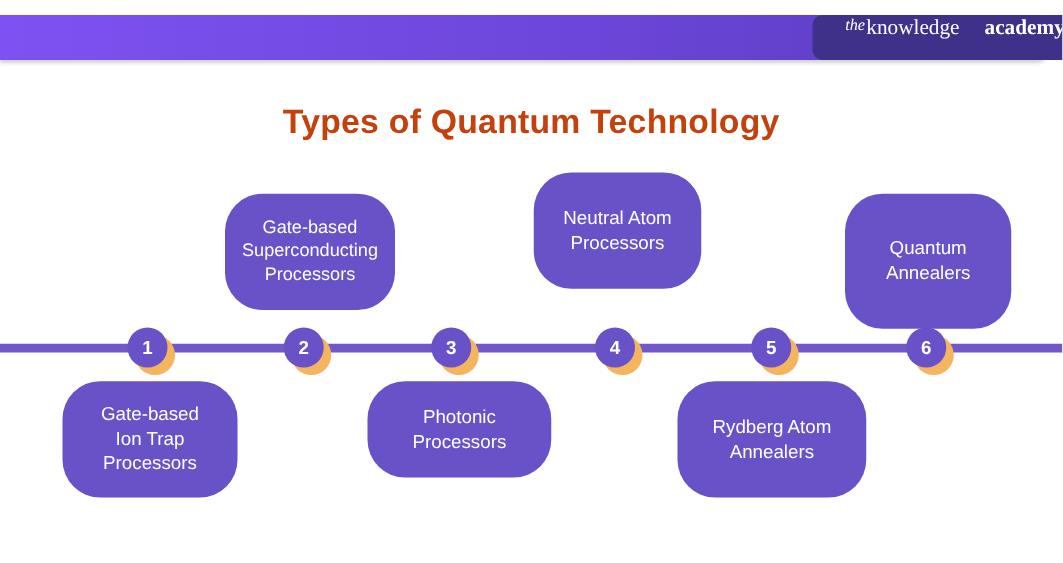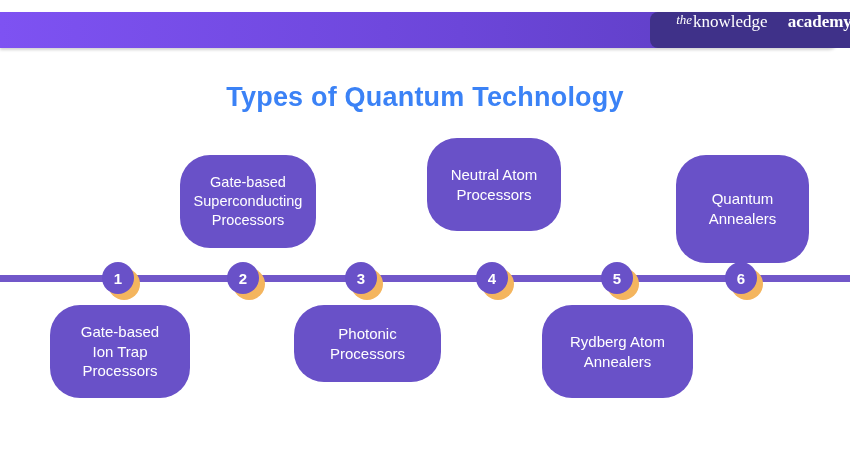--- a/index.html
+++ b/index.html
@@ -42,21 +42,21 @@
 
   
   .page-title {
     position: absolute;
     left: 0; top: 82px;
     width: 100%;
     text-align: center;
     font-size: 27px;
     font-weight: 700;
     letter-spacing: 0.2px;
-    color: #3b82f6;
+    color: #c2410c;
   }
 
   
   .timeline-line {
     position: absolute;
     left: 0; top: 275px;
     width: 850px; height: 7px;
     background: #7157c9;
   }
 

